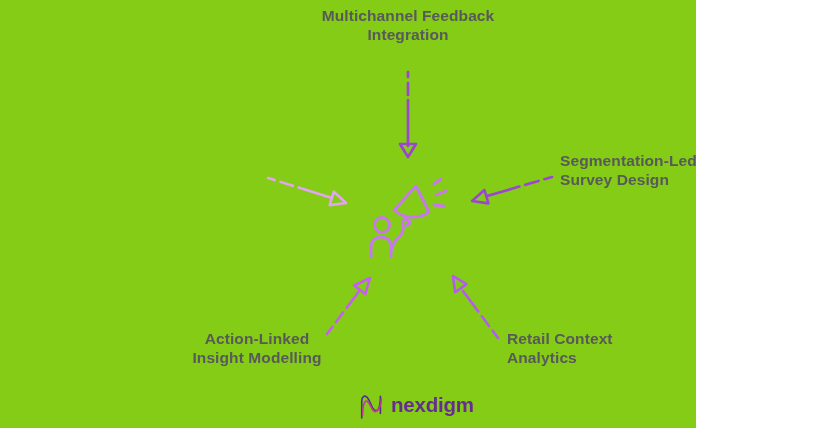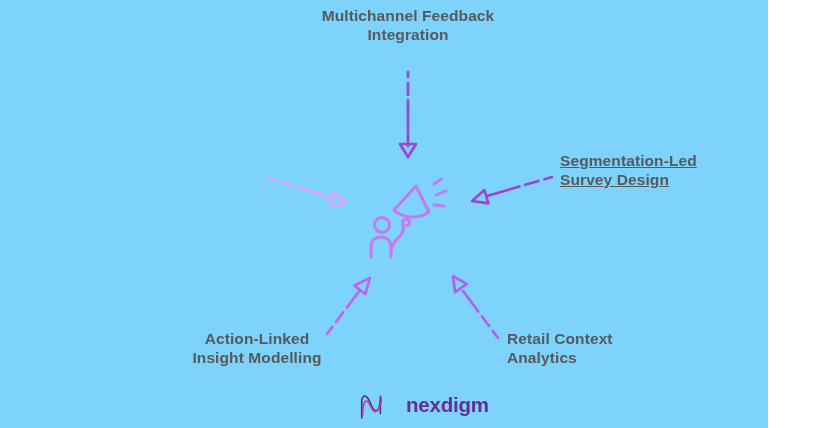--- a/index.html
+++ b/index.html
@@ -1,33 +1,33 @@
 <!DOCTYPE html>
 <html><head>
 <meta charset="utf-8">
 <style>
   html,body{margin:0;padding:0;background:#fff;}
   .canvas{
-    position:relative;width:768px;height:428px;background:#7dd3fc;
+    position:relative;width:696px;height:428px;background:#84cc16;
     font-family:"Liberation Sans",sans-serif;overflow:hidden;
   }
   .node-label{
     position:absolute;font-weight:700;font-size:15.5px;line-height:19px;
     color:#58595b;white-space:pre-line;letter-spacing:.1px;
   }
   .align-center{text-align:center;}
   .align-left{text-align:left;}
   .node-top{left:258px;top:6px;width:300px;}
   .node-left{left:103px;top:149px;width:200px;}
-  .node-right{left:560px;top:151px;width:210px;text-decoration:underline;}
+  .node-right{left:560px;top:151px;width:210px;}
   .node-bottom-left{left:157px;top:329px;width:200px;}
   .node-bottom-right{left:507px;top:329px;width:210px;}
   .diagram-svg{position:absolute;left:0;top:0;}
   .logo{
-    position:absolute;left:358px;top:390px;display:flex;align-items:flex-start;gap:20px;
+    position:absolute;left:358px;top:390px;display:flex;align-items:flex-start;gap:5px;
   }
   .logo-word{
     font-weight:700;font-size:20.5px;letter-spacing:-0.2px;color:#662d91;
     line-height:30px;
   }
 </style>
 </head>
 <body>
 
 <div class="canvas">

